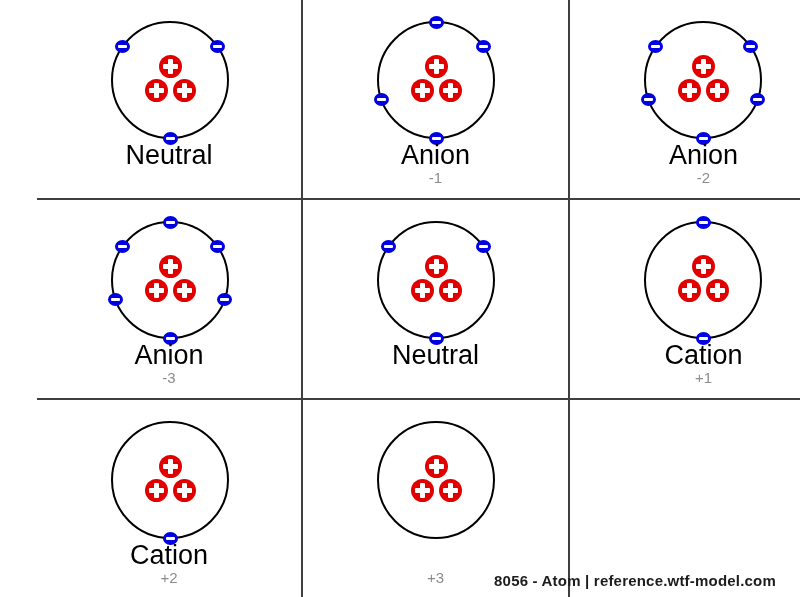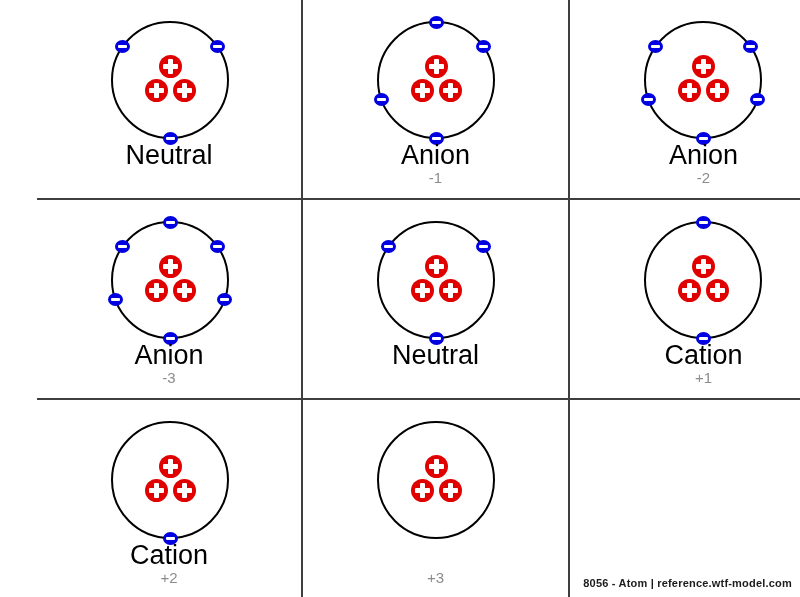--- a/index.html
+++ b/index.html
@@ -56,22 +56,22 @@
   }
   .sublabel {
     position: absolute; left: 0; right: 0; top: 170px;
     text-align: center;
     font-size: 15px;
     line-height: 16px;
     color: #8c8c8c;
   }
   .footer {
     position: absolute;
-    right: 8px; bottom: 8px;
-    font-size: 11px;
+    right: 24px; bottom: 8px;
+    font-size: 15px;
     font-weight: 600;
     letter-spacing: 0.2px;
     color: #1c1c1c;
   }
 </style>
 </head>
 <body>
 
 <div class="page">
   <div class="grid">

